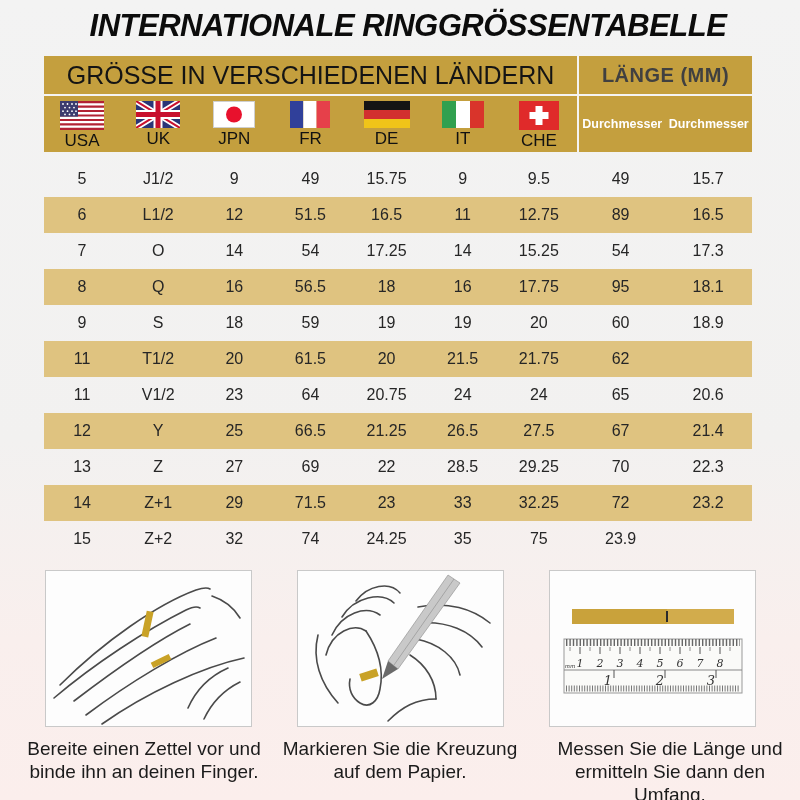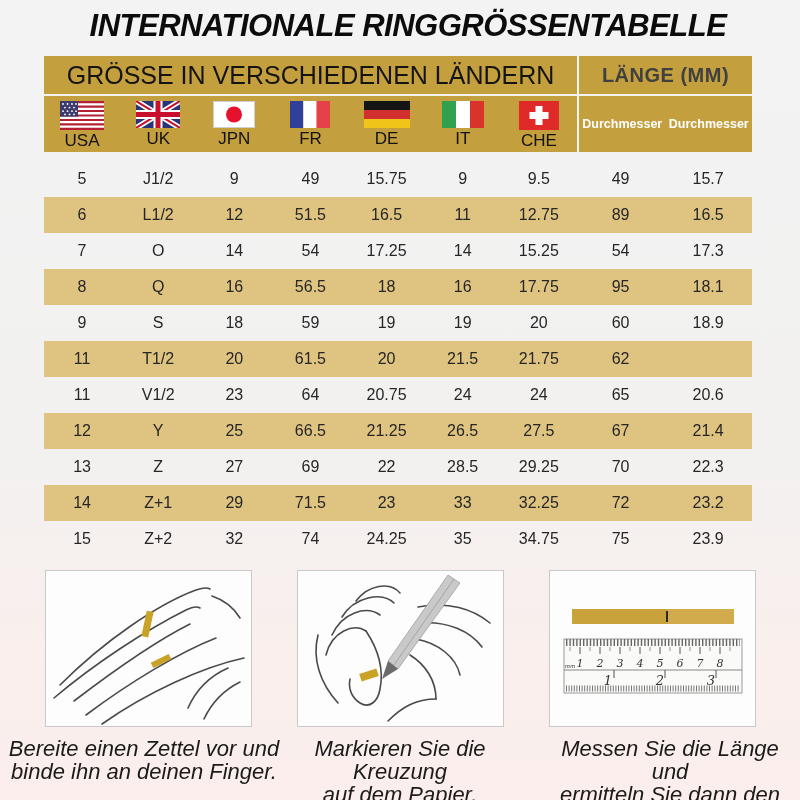--- a/index.html
+++ b/index.html
@@ -25,21 +25,21 @@
   .lenlabels span{flex:1;text-align:center;color:#fff;font-weight:bold;font-size:12.5px;}
   
   .tbody{position:absolute;left:44px;top:161px;width:708px;}
   .trow{display:grid;grid-template-columns:repeat(7,76.14px) 87.5px 87.5px;height:36px;}
   .trow.alt{background:#DFC380;}
   .c{text-align:center;line-height:36px;font-size:16px;color:#262626;}
   
   .stepbox{position:absolute;top:570px;width:207px;height:157px;background:#fdfdfd;
     border:1px solid #c9c9c9;box-sizing:border-box;}
   #box1{left:45px;} #box2{left:297px;} #box3{left:549px;}
-  .caption{position:absolute;top:737px;text-align:center;font-size:22px;color:#1b1b1b;line-height:23px;font-style:italic;}
+  .caption{position:absolute;top:737px;text-align:center;font-size:19px;color:#1b1b1b;line-height:23px;}
   #cap1{left:8px;width:272px;} #cap2{left:282px;width:236px;} #cap3{left:544px;width:252px;}
   .sketch{stroke:#4a4a4a;stroke-width:1.6;fill:none;stroke-linecap:round;}
 </style>
 </head>
 <body>
 
 <div class="page">
 
   <div class="title">INTERNATIONALE RINGGRÖSSENTABELLE</div>
 
@@ -241,21 +241,20 @@
         <span class="c">72</span>
         <span class="c">23.2</span>
       </div>
     <div class="trow">
         <span class="c">15</span>
         <span class="c">Z+2</span>
         <span class="c">32</span>
         <span class="c">74</span>
         <span class="c">24.25</span>
         <span class="c">35</span>
-        <span class="c">34.75</span>
         <span class="c">75</span>
         <span class="c">23.9</span>
       </div>
   </div>
 
   <div class="stepbox" id="box1">
     <svg width="205" height="155" viewBox="0 0 205 155">
       <g class="sketch">
         <path d="M14,114 C58,70 112,33 150,19 C156,17 161,16 164,18"></path>
         <path d="M8,127 C48,93 100,59 140,39 C146,36 151,35 154,37"></path>

